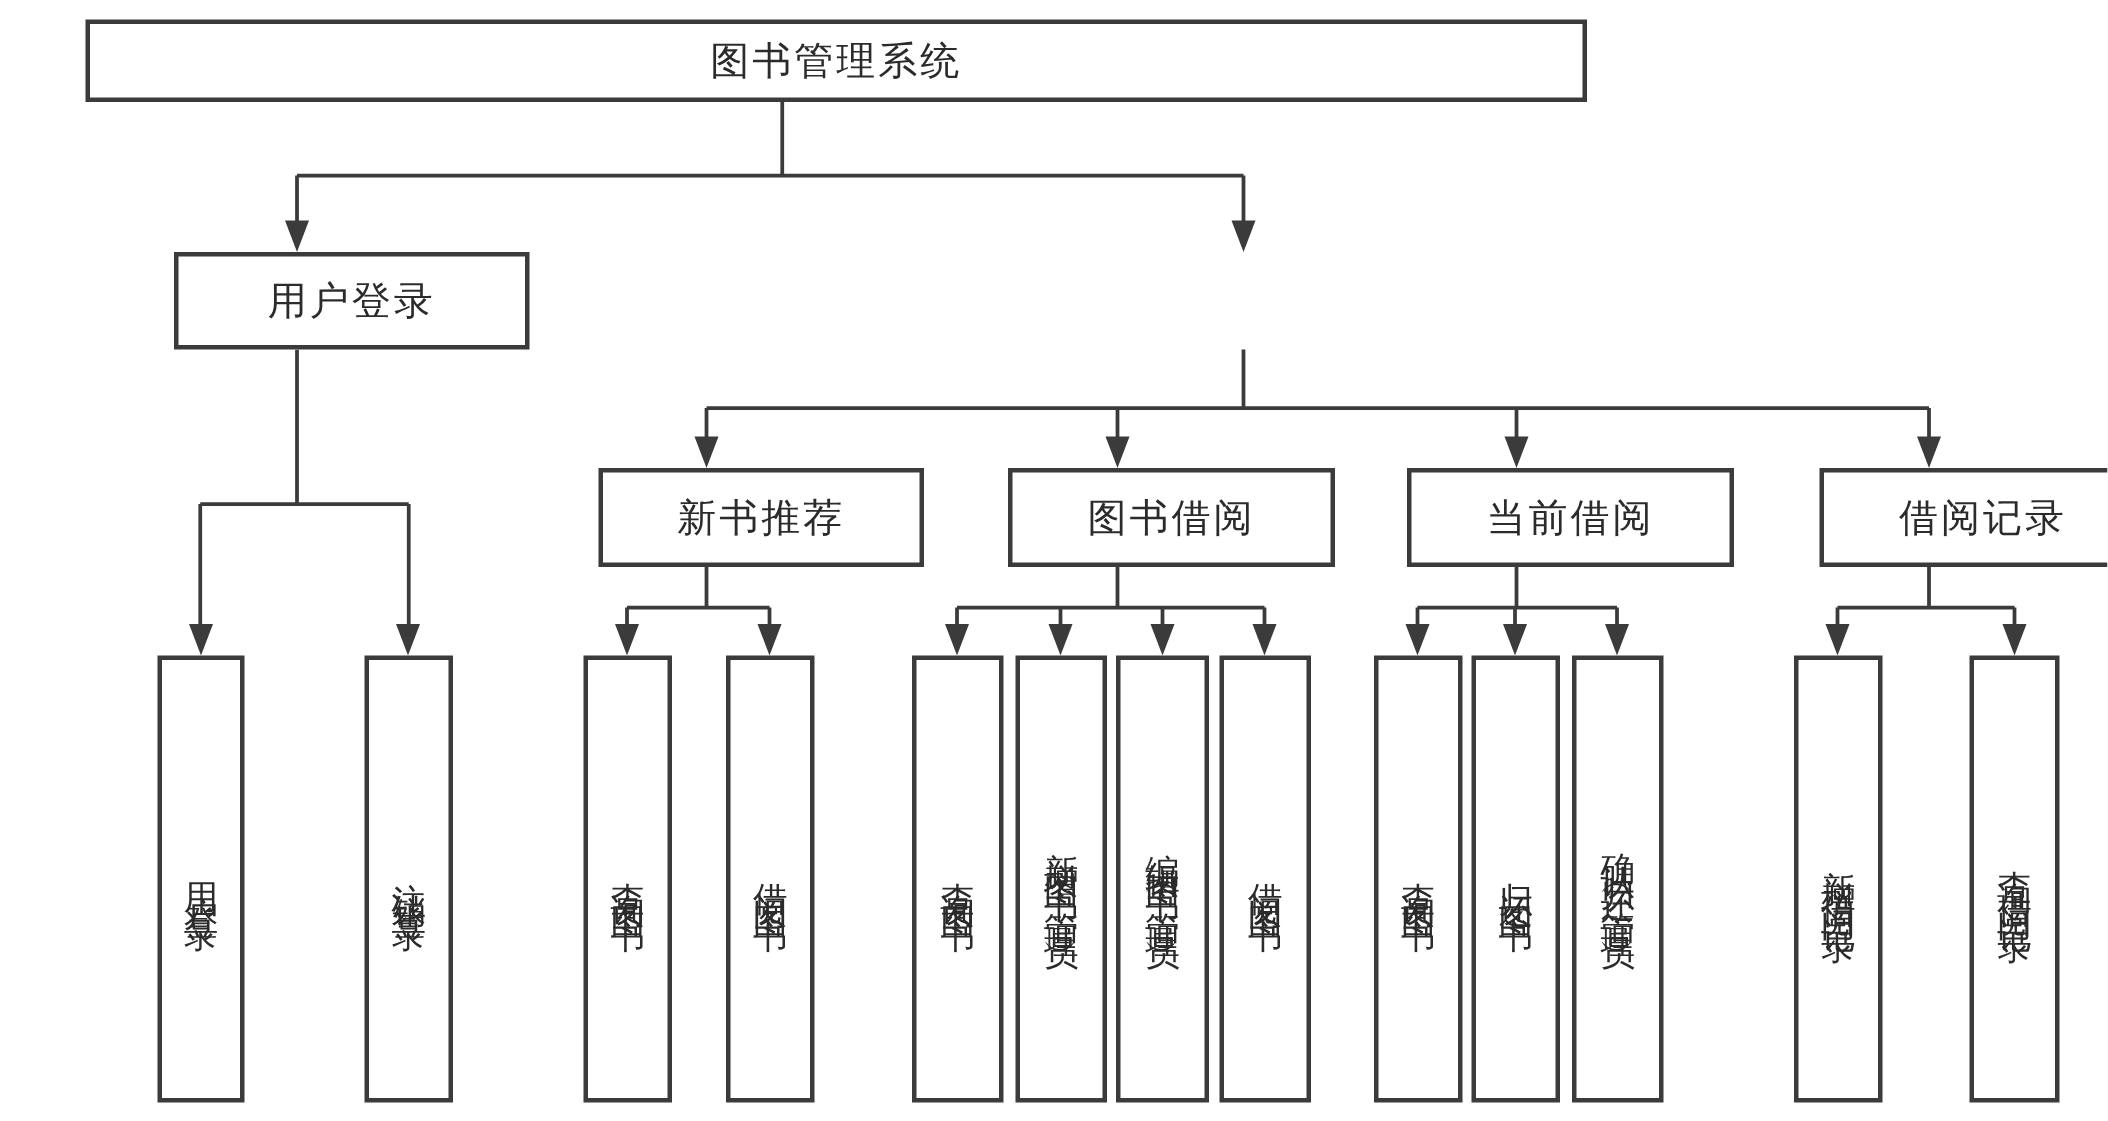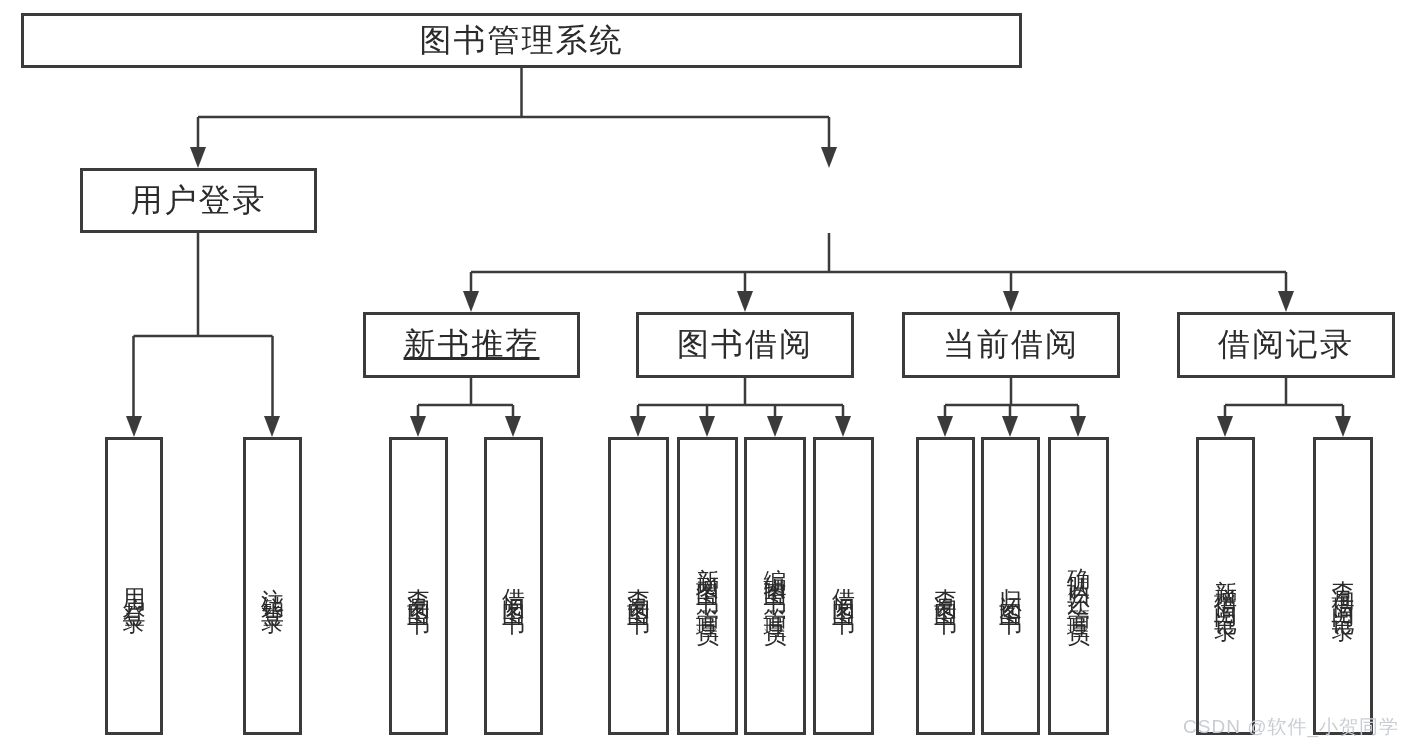--- a/index.html
+++ b/index.html
@@ -15,23 +15,24 @@
     position: absolute;
     box-sizing: border-box;
     border: 3px solid #3b3b3b;
     background: #ffffff;
     color: #2b2b2b;
     display: flex;
     align-items: center;
     justify-content: center;
   }
   .hbox {
-    font-size: 32px;
+    font-size: 26px;
     letter-spacing: 2px;
     white-space: nowrap;
+    margin-left: 36px;
   }
   .vbox {
     writing-mode: vertical-rl;
     text-orientation: mixed;
     font-size: 23px;
     letter-spacing: 8px;
     line-height: 1;
     top: 437px;
     height: 298px;
   }
@@ -110,21 +111,21 @@
       <path d="M1286 378 V405 M1225 405 H1343 M1225 405 V424 M1343 405 V424"></path>
       <polygon points="1217,416 1233,416 1225,437"></polygon>
       <polygon points="1335,416 1351,416 1343,437"></polygon>
     </g>
   </svg>
 
   <div class="node hbox" style="left:21px; top:13px; width:1001px; height:55px;">图书管理系统</div>
 
   <div class="node hbox" style="left:80px; top:168px; width:237px; height:65px;">用户登录</div>
 
-  <div class="node hbox" style="left:363px; top:312px; width:217px; height:66px;text-decoration:underline;">新书推荐</div>
+  <div class="node hbox" style="left:363px; top:312px; width:217px; height:66px;">新书推荐</div>
   <div class="node hbox" style="left:902px; top:312px; width:218px; height:66px;">当前借阅</div>
   <div class="node hbox" style="left:636px; top:312px; width:218px; height:66px;">图书借阅</div>
   <div class="node hbox" style="left:1177px; top:312px; width:218px; height:66px;">借阅记录</div>
 
   <div class="node vbox" style="left:105px; width:58px;">用户登录</div>
   <div class="node vbox" style="left:243px; width:59px;">注销登录</div>
 
   <div class="node vbox" style="left:389px; width:59px;">查询图书</div>
   <div class="node vbox" style="left:484px; width:59px;">借阅图书</div>
 
@@ -133,15 +134,14 @@
   <div class="node vbox" style="left:744px; width:62px;">编辑图书（管理员）</div>
   <div class="node vbox" style="left:813px; width:61px;">借阅图书</div>
 
   <div class="node vbox" style="left:916px; width:59px;">查询图书</div>
   <div class="node vbox" style="left:981px; width:59px;">归还图书</div>
   <div class="node vbox" style="left:1048px; width:61px;">确认归还（管理员）</div>
 
   <div class="node vbox" style="left:1196px; width:59px;">新增借阅记录</div>
   <div class="node vbox" style="left:1313px; width:60px;">查询借阅记录</div>
 
-  <div class="watermark">CSDN @软件_小贺同学</div>
 
 </div>
 
 </body></html>

